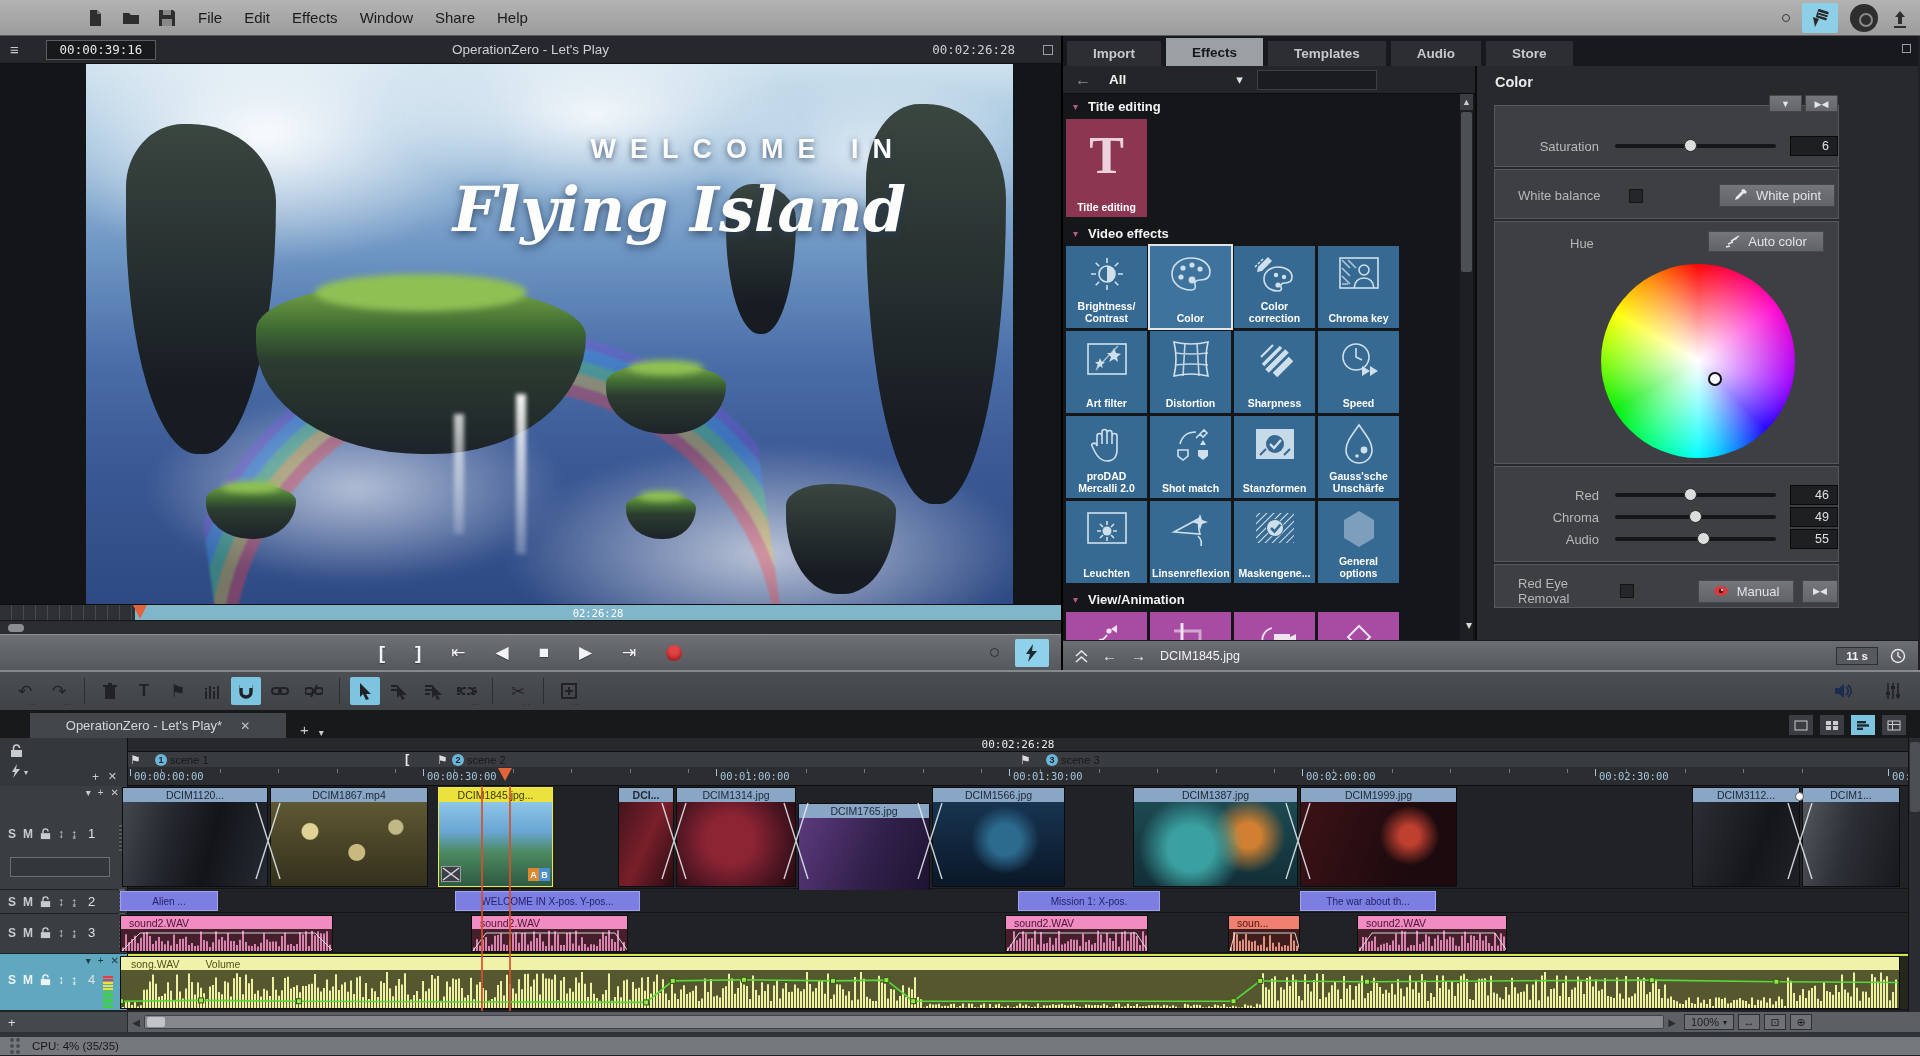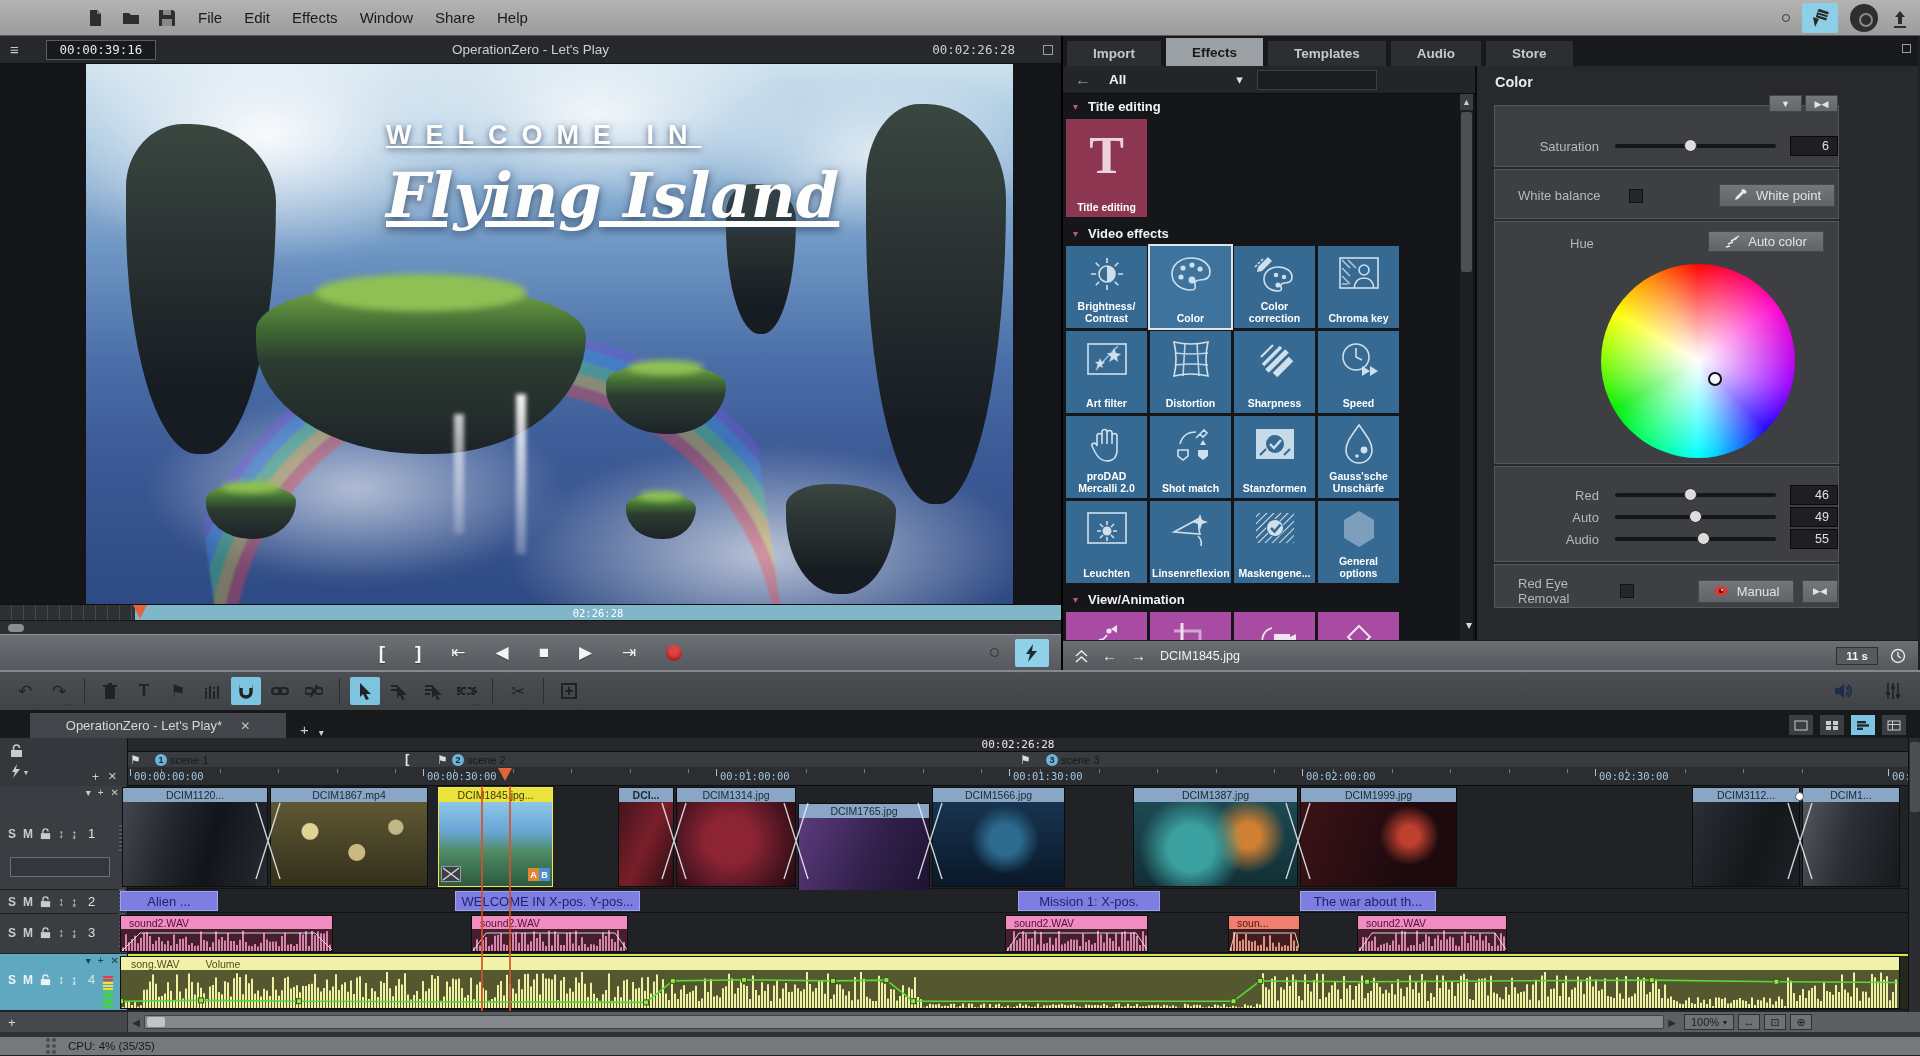--- a/index.html
+++ b/index.html
@@ -40,21 +40,21 @@
   #pv-video { position:absolute; left:86px; top:0; width:927px; height:540px; overflow:hidden;
     background:linear-gradient(#cfe2ee 0%, #9dc0dc 14%, #6f97c4 34%, #4a6ea8 55%, #3c5a96 72%, #2e4a84 100%); }
   .cloud { position:absolute; background:radial-gradient(closest-side, rgba(255,255,255,.95), rgba(255,255,255,0)); border-radius:50%; filter:blur(6px); }
   .island { position:absolute; background:linear-gradient(#79a848 0%, #3f6b33 26%, #2c3c30 45%, #1d2329 100%); border-radius:45% 55% 48% 52% / 28% 32% 72% 68%; }
   .island:after { content:""; position:absolute; left:18%; top:-6%; width:64%; height:22%; background:#8fc054; border-radius:50%; filter:blur(3px); }
   .rock { position:absolute; background:linear-gradient(#3a4640, #171c22 80%); border-radius:40% 60% 50% 50% / 20% 25% 80% 75%; }
   .waterfall { position:absolute; width:10px; background:linear-gradient(rgba(255,255,255,.95), rgba(255,255,255,.25)); filter:blur(2px); }
   #rainbow { position:absolute; left:110px; top:180px; width:560px; height:420px;
     background:radial-gradient(circle at 50% 100%, transparent 0 54%, rgba(255,60,60,.35) 54% 56.5%, rgba(255,200,40,.35) 56.5% 59%, rgba(80,230,120,.33) 59% 61.5%, rgba(60,160,255,.33) 61.5% 64%, rgba(140,80,255,.25) 64% 66%, transparent 66%);
     transform:rotate(-8deg); filter:blur(1px); }
-  #pv-overlay-title { position:absolute; left:300px; top:56px; width:520px; text-align:left; color:#fdfdfb;text-decoration:underline; }
+  #pv-overlay-title { position:absolute; left:300px; top:70px; width:520px; text-align:right; color:#fdfdfb; }
   #ov-line1 { font-size:27px; font-weight:bold; letter-spacing:14px; text-shadow:0 2px 6px rgba(40,60,90,.8); }
   #ov-line2 { margin-top:8px; font-family:"DejaVu Serif","Liberation Serif",serif; font-style:italic; font-weight:bold; font-size:62px; text-shadow:0 3px 8px rgba(40,60,90,.85); }
 
   #pv-scrub { position:relative; height:16px; background:#232528; border-top:1px solid #0d0e0f; }
   #scrub-ticks { position:absolute; left:0; top:0; width:135px; height:16px;
     background:repeating-linear-gradient(90deg, #2e3134 0 11px, #474b4f 11px 12px); }
   #scrub-fill { position:absolute; left:135px; right:0; top:0; bottom:0; background:#7fb6c9;
     display:flex; align-items:center; justify-content:center; color:#fff; font-size:10.5px; }
   #scrub-head { position:absolute; left:133px; top:0; width:0; height:0;
     border-left:7px solid transparent; border-right:7px solid transparent; border-top:14px solid #e2643c; }
@@ -186,21 +186,21 @@
   .t-lane { position:absolute; left:128px; right:12px; top:0; bottom:1px; background:#202225; border-bottom:1px solid #121315; }
   #track4 .t-lane { border-top:2px solid #d6e34a; background:#26271c; }
 
   .clip { position:absolute; top:1px; border:1px solid #0c0d0e; overflow:hidden; }
   .clip .cbar { height:14px; font-size:10.5px; display:flex; align-items:center; justify-content:center;
     white-space:nowrap; overflow:hidden; }
   .clip-video .cbar { background:#8aa6c6; color:#1d2733; }
   .clip-video.selected { border:1px solid #f0e84a; }
   .clip-video.selected .cbar { background:#ece23e; color:#3c3808; }
   .cthumb { position:absolute; left:0; right:0; top:14px; bottom:0; }
-  .clip-title { background:#7d7ee2; border:1px solid #a2a3f0; color:#23236a; font-size:13px;
+  .clip-title { background:#7d7ee2; border:1px solid #a2a3f0; color:#23236a; font-size:10px;
     display:flex; align-items:center; justify-content:center; white-space:nowrap; overflow:hidden; }
   .clip-audio .cbar { background:#f08cc2; color:#4a1432; height:13px; justify-content:flex-start; padding-left:8px; }
   .clip-audio .cbody { position:absolute; left:0; right:0; top:13px; bottom:0; background:#45202c; }
   .clip-audio.salmon .cbar { background:#ef8070; color:#481410; }
   .clip-audio.salmon .cbody { background:#3f1d1d; }
   .clip-music .cbar { background:#f0f2aa; color:#50501a; height:13px; justify-content:flex-start; gap:26px; padding-left:10px; }
   .clip-music .cbody { position:absolute; left:0; right:0; top:13px; bottom:0; background:#55572f; }
   .trans-x { position:absolute; top:16px; width:26px; height:78px; z-index:3; }
   #ab-badge { position:absolute; z-index:4; display:flex; }
   #ab-badge div { width:11px; height:13px; color:#fff; font-size:9px; font-weight:bold; display:flex; align-items:center; justify-content:center; }
@@ -225,21 +225,21 @@
   .sr-btn { width:16px; height:16px; color:#2a2c2e; font-size:10px; display:flex; align-items:center; justify-content:center; }
   #sr-track { position:relative; width:1520px; height:14px; background:#85898d; border:1px solid #3f4246; border-radius:2px; }
   #sr-thumb { position:absolute; left:2px; top:1px; width:18px; height:10px; background:#c2c5c8; border-radius:2px; }
   #sr-zoom { width:50px; height:16px; background:#6e7276; border:1px solid #2e3032; color:#1c1d1f; font-size:11px;
     display:flex; align-items:center; justify-content:center; gap:4px; margin:0 4px; }
   .sr-tool { width:22px; height:16px; background:#6e7276; border:1px solid #2e3032; color:#1c1d1f; font-size:11px;
     display:flex; align-items:center; justify-content:center; margin-right:4px; }
 
   #gapstrip { position:absolute; left:0; top:1032px; width:1920px; height:5px; background:#303336; }
   #statusbar { position:absolute; left:0; top:1037px; width:1920px; height:18px; background:#75797d;
-    display:flex; align-items:center; color:#17181a; font-size:11.5px;padding-left:36px; }
+    display:flex; align-items:center; color:#17181a; font-size:11.5px; }
   #status-dots { margin:0 12px 0 10px; display:grid; grid-template-columns:4px 4px; gap:2px; }
   #status-dots i { width:4px; height:4px; border-radius:50%; background:#4a4e52; }
 
   svg { display:block; }
 </style>
 </head>
 <body>
 
 <div id="app">
 
@@ -667,21 +667,21 @@
 
           <div class="cp-box" style="top:400px;height:96px;" id="rgb-box">
               <div class="cp-row" style="top: 18px; left: 0px; right: 0px;">
                 <div class="cp-label" style="width: 105px;">Red</div>
                 <div class="slider" style="margin-left: 16px; width: 163px;">
                   <div class="sthumb" style="left: 68.98px;"></div>
                 </div>
                 <div class="valbox" style="margin-left: 14px;">46</div>
               </div>
               <div class="cp-row" style="top: 40px; left: 0px; right: 0px;">
-                <div class="cp-label" style="width: 105px;">Auto</div>
+                <div class="cp-label" style="width: 105px;">Chroma</div>
                 <div class="slider" style="margin-left: 16px; width: 163px;">
                   <div class="sthumb" style="left: 73.87px;"></div>
                 </div>
                 <div class="valbox" style="margin-left: 14px;">49</div>
               </div>
               <div class="cp-row" style="top: 62px; left: 0px; right: 0px;">
                 <div class="cp-label" style="width: 105px;">Audio</div>
                 <div class="slider" style="margin-left: 16px; width: 163px;">
                   <div class="sthumb" style="left: 82.02px;"></div>
                 </div>

